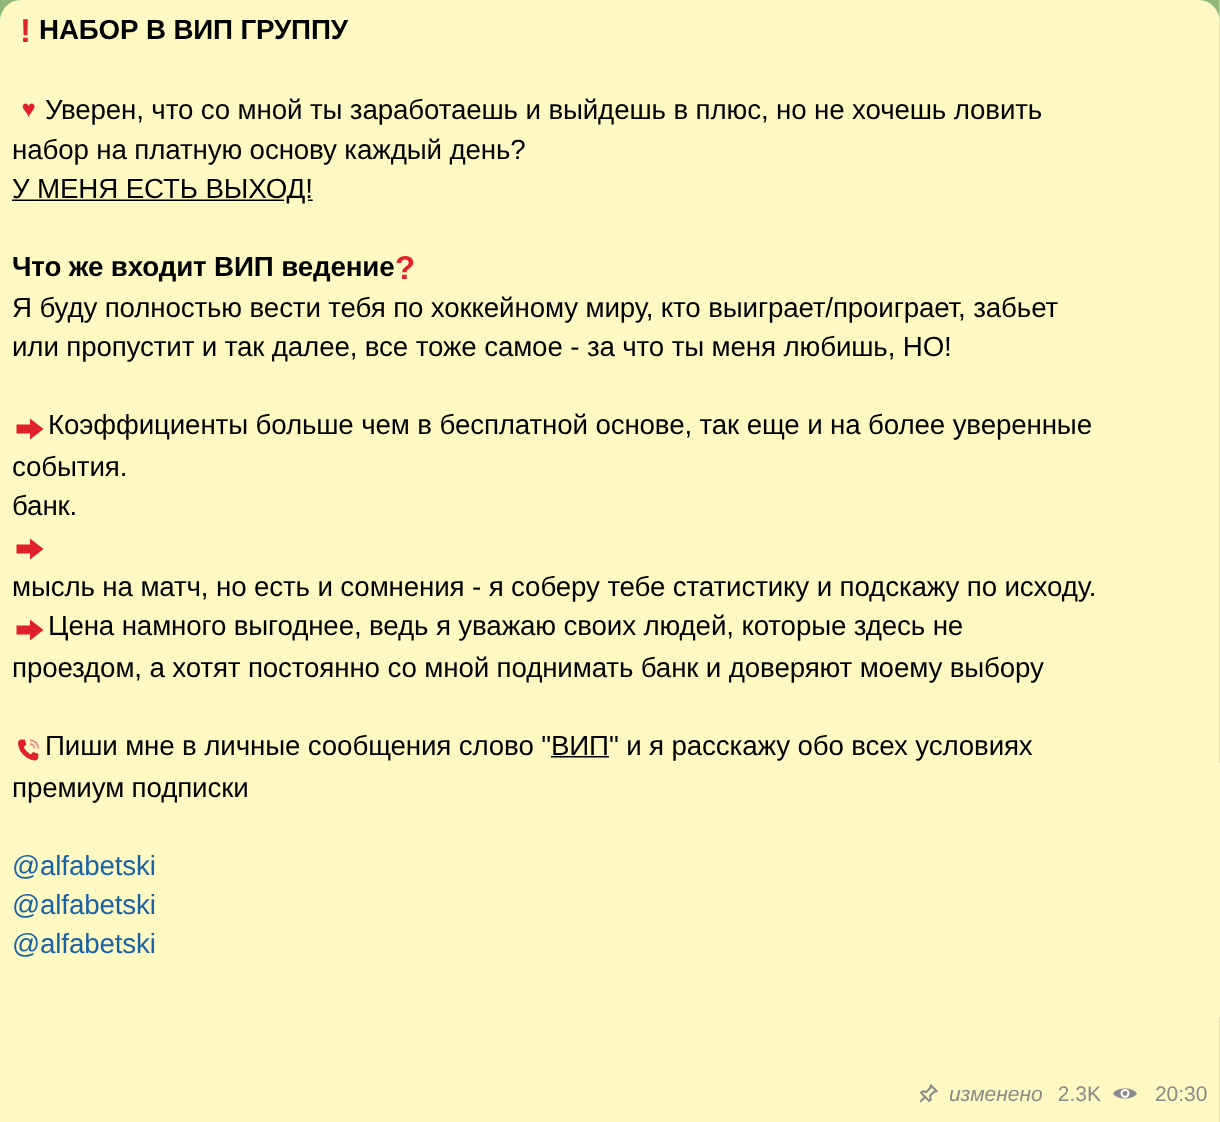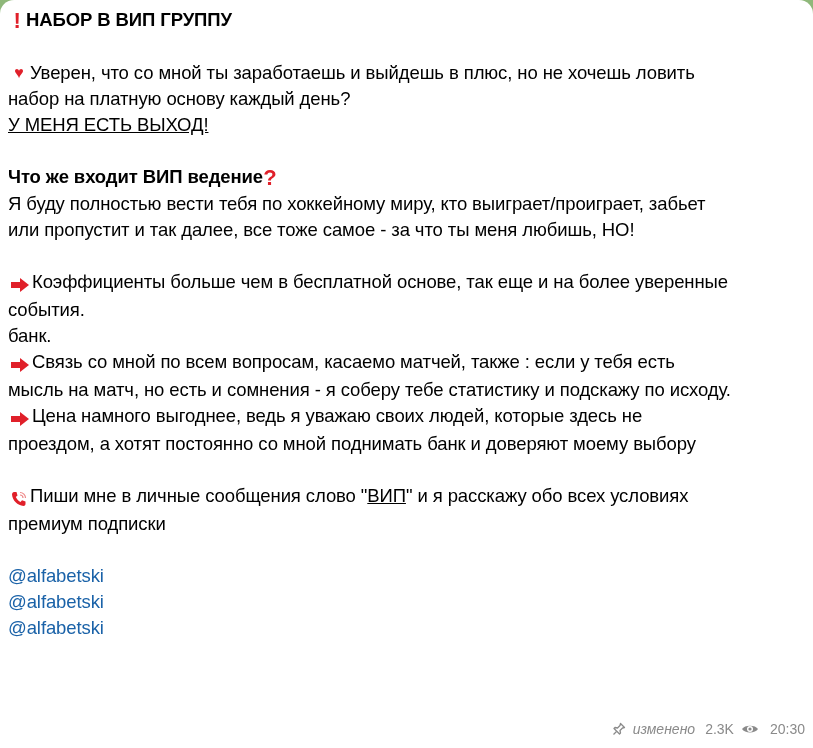--- a/index.html
+++ b/index.html
@@ -5,21 +5,21 @@
   html, body { margin: 0; padding: 0; }
   body {
     width: 813px; height: 748px; overflow: hidden;
     background: #8fb87a;
     font-family: "Liberation Sans", sans-serif;
     position: relative;
   }
   .bubble {
     position: absolute; left: 0; top: 0;
     width: 813px; height: 748px;
-    background: #ffffff;
+    background: #fef9c3;
     border-top-left-radius: 14px;
     border-top-right-radius: 14px;
     box-sizing: border-box;
     padding: 7px 8px 0 8px;
     color: #000;
     font-size: 18.5px;
     line-height: 26px;
   }
   .line { white-space: nowrap; min-height: 26px; letter-spacing: -0.1px; }
   .blank { height: 26px; }
@@ -72,21 +72,21 @@
         </svg></span><span>Коэффициенты больше чем в бесплатной основе, так еще и на более уверенные</span>
   </div>
   <div class="line">события.</div>
 
   <div class="line">банк.</div>
 
   <div class="line">
     <span class="emoji arrow"><svg width="20" height="14" viewBox="0 0 20 14">
           <rect x="1" y="4" width="10" height="6" fill="#e0202a"></rect>
           <polygon points="10,0 19,7 10,14" fill="#e0202a"></polygon>
-        </svg></span><span>Связь со мной по всем вопросам, касаемо матчей, также : если у тебя есть</span>
+        </svg></span>
   </div>
   <div class="line">мысль на матч, но есть и сомнения - я соберу тебе статистику и подскажу по исходу.</div>
 
   <div class="line">
     <span class="emoji arrow"><svg width="20" height="14" viewBox="0 0 20 14">
           <rect x="1" y="4" width="10" height="6" fill="#e0202a"></rect>
           <polygon points="10,0 19,7 10,14" fill="#e0202a"></polygon>
         </svg></span><span>Цена намного выгоднее, ведь я уважаю своих людей, которые здесь не</span>
   </div>
   <div class="line">проездом, а хотят постоянно со мной поднимать банк и доверяют моему выбору</div>

